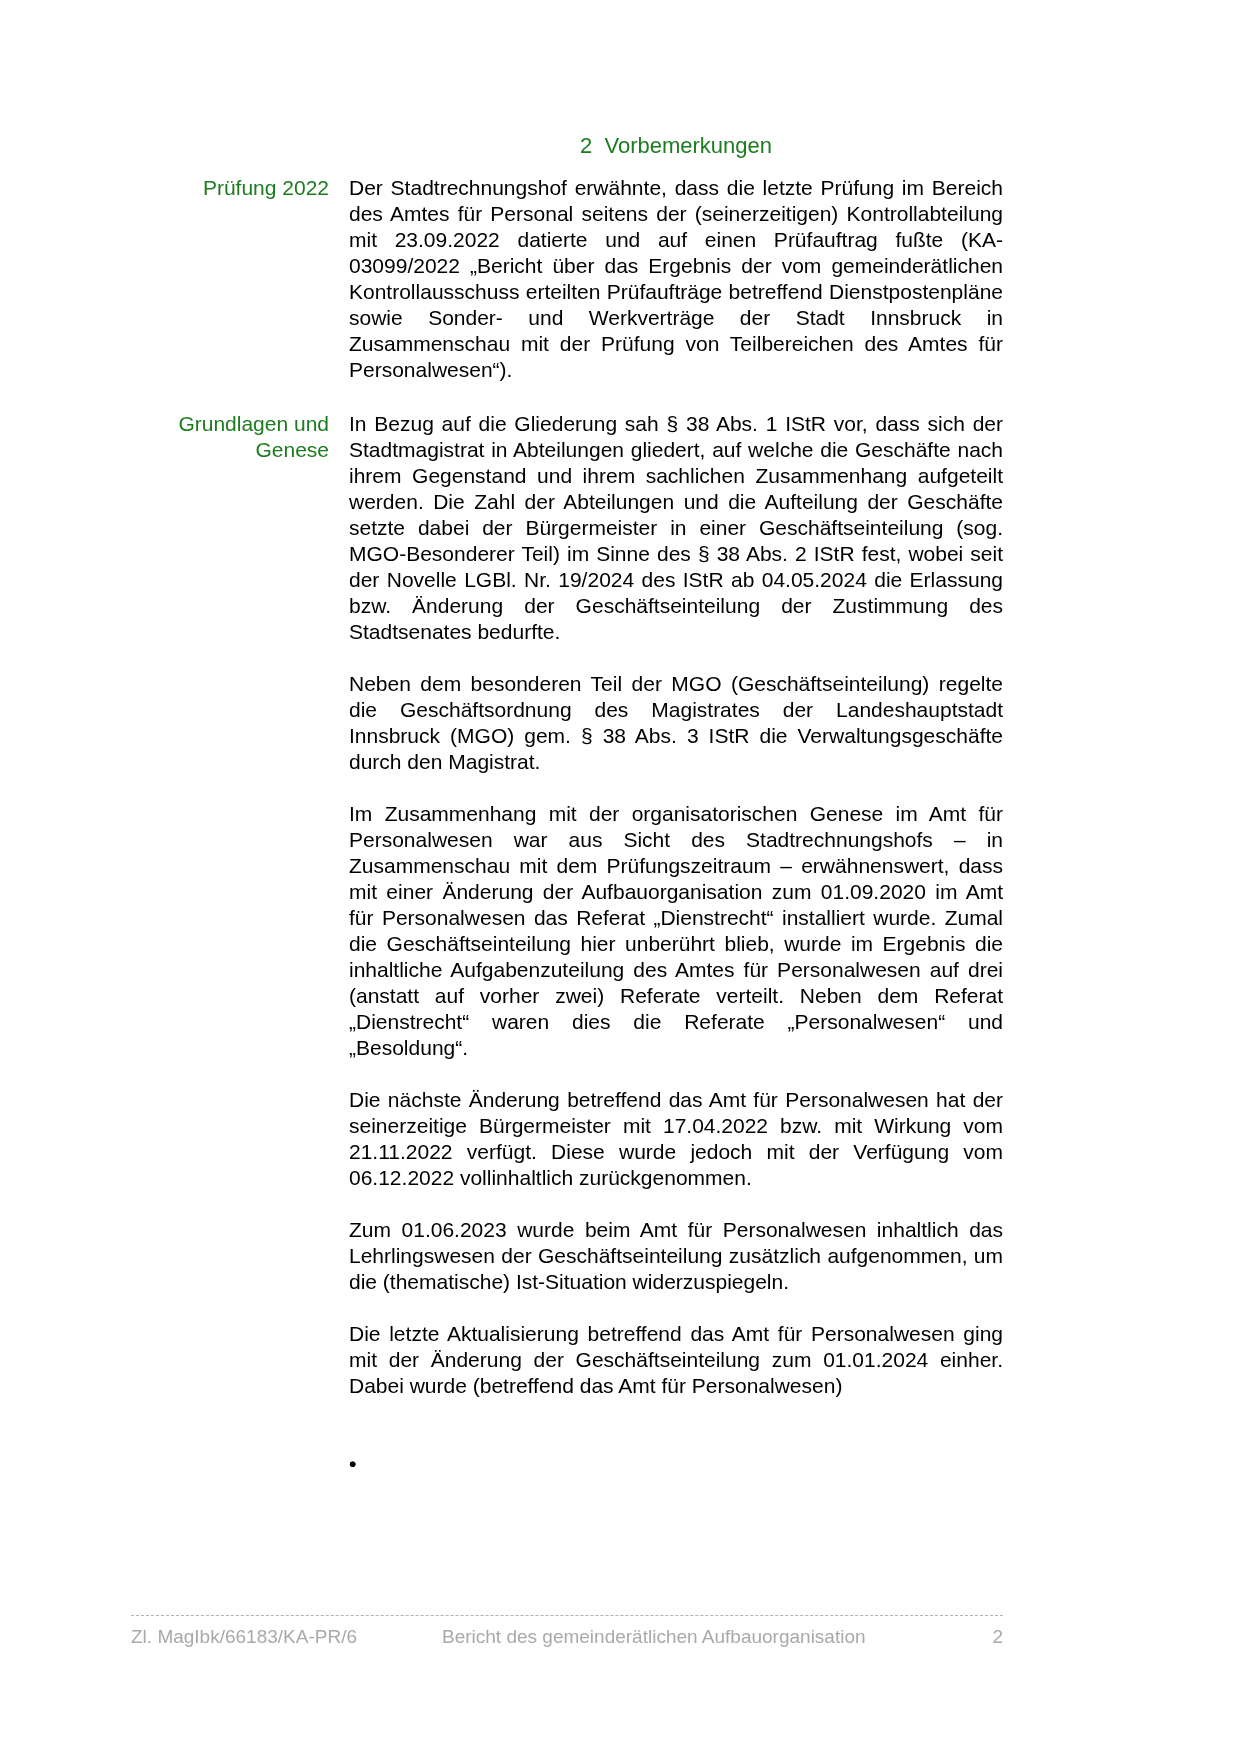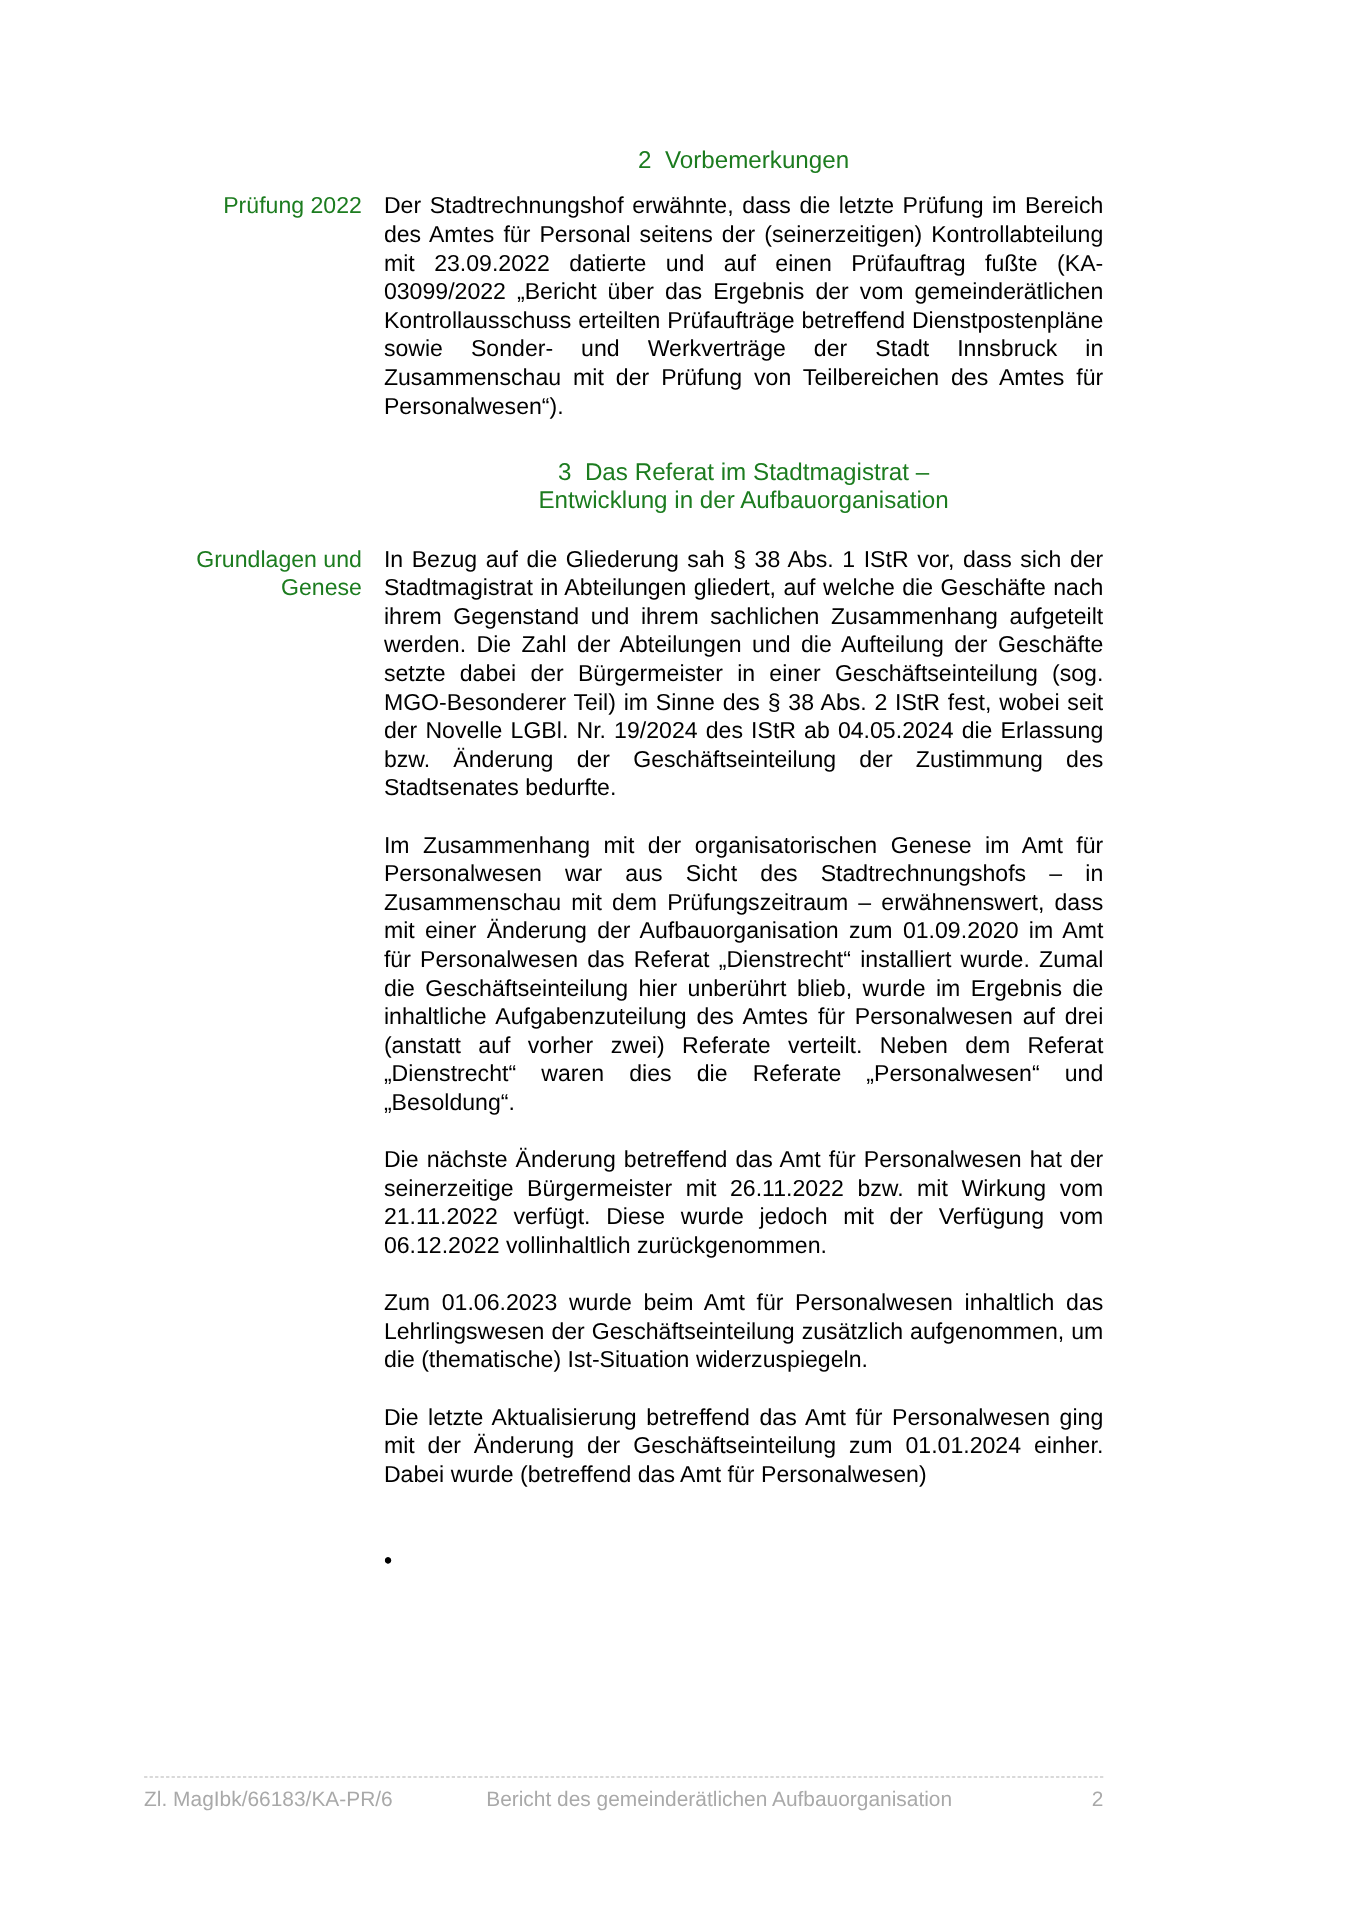--- a/index.html
+++ b/index.html
@@ -112,49 +112,48 @@
 
   <div class="row">
     <div class="note-col">
       <div class="margin-note">Prüfung 2022</div>
     </div>
     <div class="body-col">
       <p class="para">Der Stadtrechnungshof erwähnte, dass die letzte Prüfung im Bereich des Amtes für Personal seitens der (seinerzeitigen) Kontrollabteilung mit 23.09.2022 datierte und auf einen Prüfauftrag fußte (KA-03099/2022 „Bericht über das Ergebnis der vom gemeinderätlichen Kontrollaus­schuss erteilten Prüfaufträge betreffend Dienstpostenpläne sowie Sonder- und Werkverträge der Stadt Innsbruck in Zusammenschau mit der Prüfung von Teilbereichen des Amtes für Personalwesen“).</p>
     </div>
   </div>
 
-  <div class="row row-h3">
-    <div class="note-col"></div>
-    <div class="body-col">
-      <div class="heading">3  Das Referat im Stadtmagistrat –</div>
-      <div class="heading">Entwicklung in der Aufbauorganisation</div>
-    </div>
-  </div>
 
   <div class="row row-p2">
     <div class="note-col">
       <div class="margin-note">Grundlagen und Genese</div>
     </div>
     <div class="body-col">
       <p class="para">In Bezug auf die Gliederung sah § 38 Abs. 1 IStR vor, dass sich der Stadtmagistrat in Abteilungen gliedert, auf welche die Geschäfte nach ihrem Gegenstand und ihrem sachlichen Zusammenhang aufgeteilt werden. Die Zahl der Abteilungen und die Aufteilung der Geschäfte setzte dabei der Bürgermeister in einer Geschäftseinteilung (sog. MGO-Besonderer Teil) im Sinne des § 38 Abs. 2 IStR fest, wobei seit der Novelle LGBl. Nr. 19/2024 des IStR ab 04.05.2024 die Erlassung bzw. Änderung der Geschäftseinteilung der Zustimmung des Stadtsenates bedurfte.</p>
     </div>
   </div>
 
+  <div class="row row-gap">
+    <div class="note-col"></div>
+    <div class="body-col">
+      <p class="para">Neben dem besonderen Teil der MGO (Geschäftseinteilung) regelte die Geschäftsordnung des Magistrates der Landeshauptstadt Innsbruck (MGO) gem. § 38 Abs. 3 IStR die Verwaltungsgeschäfte durch den Magistrat.</p>
+    </div>
+  </div>
 
   <div class="row row-gap">
     <div class="note-col"></div>
     <div class="body-col">
       <p class="para">Im Zusammenhang mit der organisatorischen Genese im Amt für Personalwesen war aus Sicht des Stadtrechnungshofs – in Zusammen­schau mit dem Prüfungszeitraum – erwähnenswert, dass mit einer Änderung der Aufbauorganisation zum 01.09.2020 im Amt für Personal­wesen das Referat „Dienstrecht“ installiert wurde. Zumal die Geschäfts­einteilung hier unberührt blieb, wurde im Ergebnis die inhaltliche Aufgabenzuteilung des Amtes für Personalwesen auf drei (anstatt auf vorher zwei) Referate verteilt. Neben dem Referat „Dienstrecht“ waren dies die Referate „Personalwesen“ und „Besoldung“.</p>
     </div>
   </div>
 
   <div class="row row-gap">
     <div class="note-col"></div>
     <div class="body-col">
-      <p class="para">Die nächste Änderung betreffend das Amt für Personalwesen hat der seinerzeitige Bürgermeister mit 26.11.2022 bzw. mit Wirkung vom 21.11.2022 verfügt. Diese wurde jedoch mit der Verfügung vom 06.12.2022 vollinhaltlich zurückgenommen.</p>
+      <p class="para">Die nächste Änderung betreffend das Amt für Personalwesen hat der seinerzeitige Bürgermeister mit 17.04.2022 bzw. mit Wirkung vom 21.11.2022 verfügt. Diese wurde jedoch mit der Verfügung vom 06.12.2022 vollinhaltlich zurückgenommen.</p>
     </div>
   </div>
 
   <div class="row row-gap">
     <div class="note-col"></div>
     <div class="body-col">
       <p class="para">Zum 01.06.2023 wurde beim Amt für Personalwesen inhaltlich das Lehrlingswesen der Geschäftseinteilung zusätzlich aufgenommen, um die (thematische) Ist-Situation widerzuspiegeln.</p>
     </div>
   </div>
 

